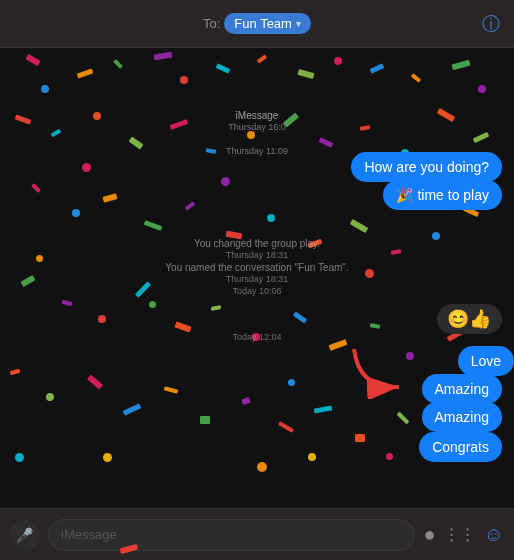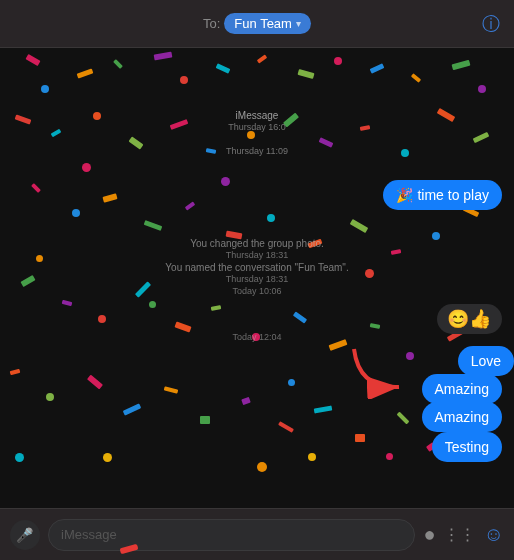--- a/index.html
+++ b/index.html
@@ -287,33 +287,34 @@
         <div class="cp" style="left: 3%; top: 88%; width: 9px; height: 9px; background: rgb(0, 188, 212); transform: rotate(0deg); border-radius: 50%; opacity: 0.9;"></div>
         <div class="cp" style="left: 50%; top: 90%; width: 10px; height: 10px; background: rgb(255, 152, 0); transform: rotate(0deg); border-radius: 50%; opacity: 0.9;"></div>
         <div class="cp" style="left: 75%; top: 88%; width: 7px; height: 7px; background: rgb(233, 30, 99); transform: rotate(0deg); border-radius: 50%; opacity: 0.9;"></div>
         <div class="cp" style="left: 20%; top: 88%; width: 9px; height: 9px; background: rgb(255, 193, 7); transform: rotate(0deg); border-radius: 50%; opacity: 0.9;"></div>
         <div class="cp" style="left: 60%; top: 88%; width: 8px; height: 8px; background: rgb(255, 193, 7); transform: rotate(0deg); border-radius: 50%; opacity: 0.9;"></div>
       </div>
 
     <div class="system-msg" style="top:62px">iMessage</div>
     <div class="system-msg" style="top:74px;font-size:9px;color:rgba(180,180,180,0.6)">Thursday 16:0</div>
     <div class="system-msg" style="top:98px;font-size:9px;color:rgba(180,180,180,0.6)">Thursday 11:09</div>
-    <div class="system-msg" style="top:190px;font-size:10px;color:rgba(180,180,180,0.65)">You changed the group photo.</div>
+    <div class="system-msg" style="top:190px;font-size:10px;color:rgba(180,180,180,0.65)">You changed the group play.</div>
     <div class="system-msg" style="top:202px;font-size:9px;color:rgba(180,180,180,0.55)">Thursday 18:31</div>
     <div class="system-msg" style="top:214px;font-size:10px;color:rgba(180,180,180,0.65)">You named the conversation "Fun Team".</div>
     <div class="system-msg" style="top:226px;font-size:9px;color:rgba(180,180,180,0.55)">Thursday 18:31</div>
     <div class="system-msg" style="top:238px;font-size:9px;color:rgba(180,180,180,0.55)">Today 10:06</div>
     <div class="system-msg" style="top:284px;font-size:9px;color:rgba(180,180,180,0.55)">Today 12:04</div>
 
+    <div class="bubble-right" style="top:104px;right:12px">How are you doing?</div>
     <div class="bubble-right" style="top:132px;right:12px">🎉 time to play</div>
     <div class="bubble-right" style="top:256px;right:12px;font-size:18px;padding:4px 10px;background:#2c2c2e">😊👍</div>
     <div class="bubble-right" style="top:298px;right:0">Love</div>
     <div class="bubble-right" style="top:326px;right:12px">Amazing</div>
     <div class="bubble-right" style="top:354px;right:12px">Amazing</div>
-    <div class="bubble-right" style="top:384px;right:12px;font-weight:500">Testing</div>
+    <div class="bubble-right" style="top:384px;right:12px;font-weight:500">Congrats</div>
 
     <div class="red-arrow">
       <svg width="70" height="60" viewBox="0 0 70 60">
         <defs>
           <marker id="arrowhead" markerWidth="8" markerHeight="6" refX="8" refY="3" orient="auto">
             <polygon points="0 0, 8 3, 0 6" fill="#e53935"></polygon>
           </marker>
         </defs>
         <path d="M10 10 Q15 50 55 48" stroke="#e53935" stroke-width="4" fill="none" marker-end="url(#arrowhead)"></path>
       </svg>

